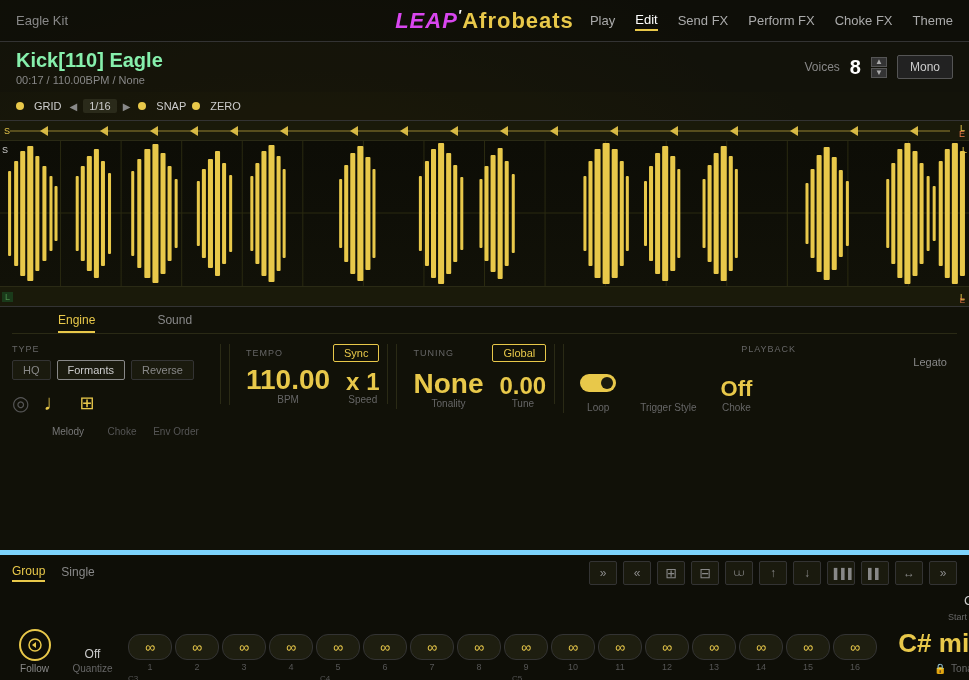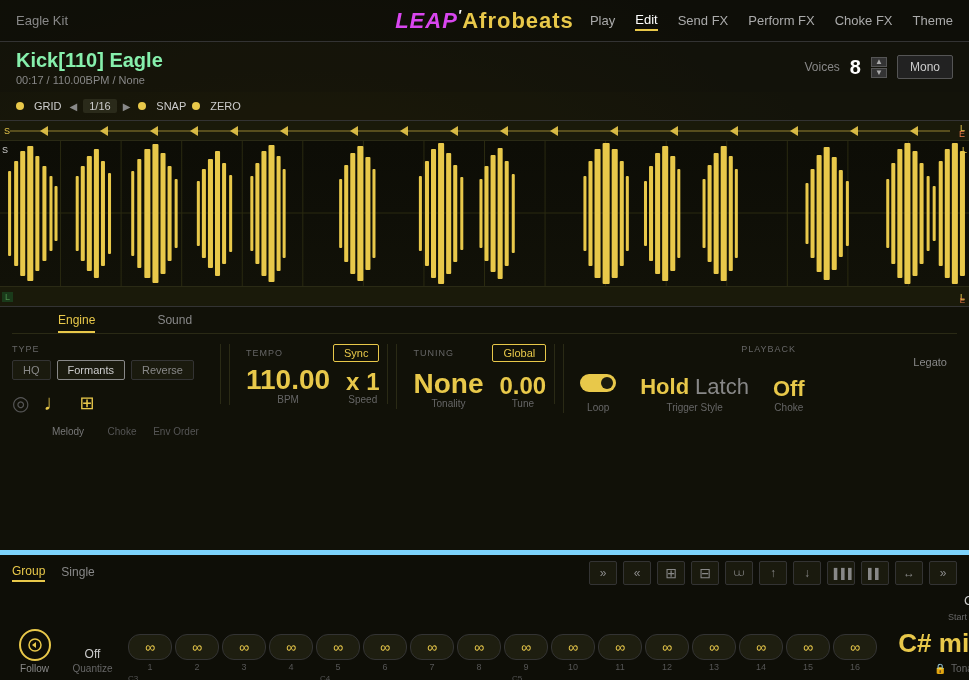--- a/index.html
+++ b/index.html
@@ -817,24 +817,20 @@
         <div style="display:flex;justify-content:space-between;align-items:center;flex-direction:column;">
           <span class="section-label">PLAYBACK</span>
           <button class="legato-btn">Legato</button>
         </div>
         <div class="playback-values">
           <div style="display:flex;flex-direction:column;align-items:center;gap:10px;">
             <div class="toggle-switch"></div>
             <span class="value-label">Loop</span>
           </div>
           <div style="display:flex;flex-direction:column;align-items:center;gap:2px;">
-            <div class="trigger-style">
-              <span class="hold-text">Hold</span>
-              <span class="latch-text">Latch</span>
-            </div>
             <span class="value-label">Trigger Style</span>
           </div>
           <div style="display:flex;flex-direction:column;align-items:center;gap:2px;">
             <span class="large-value" style="font-size:22px;">Off</span>
             <span class="value-label">Choke</span>
           </div>
         </div>
       </div>
     </div>
   </div>

